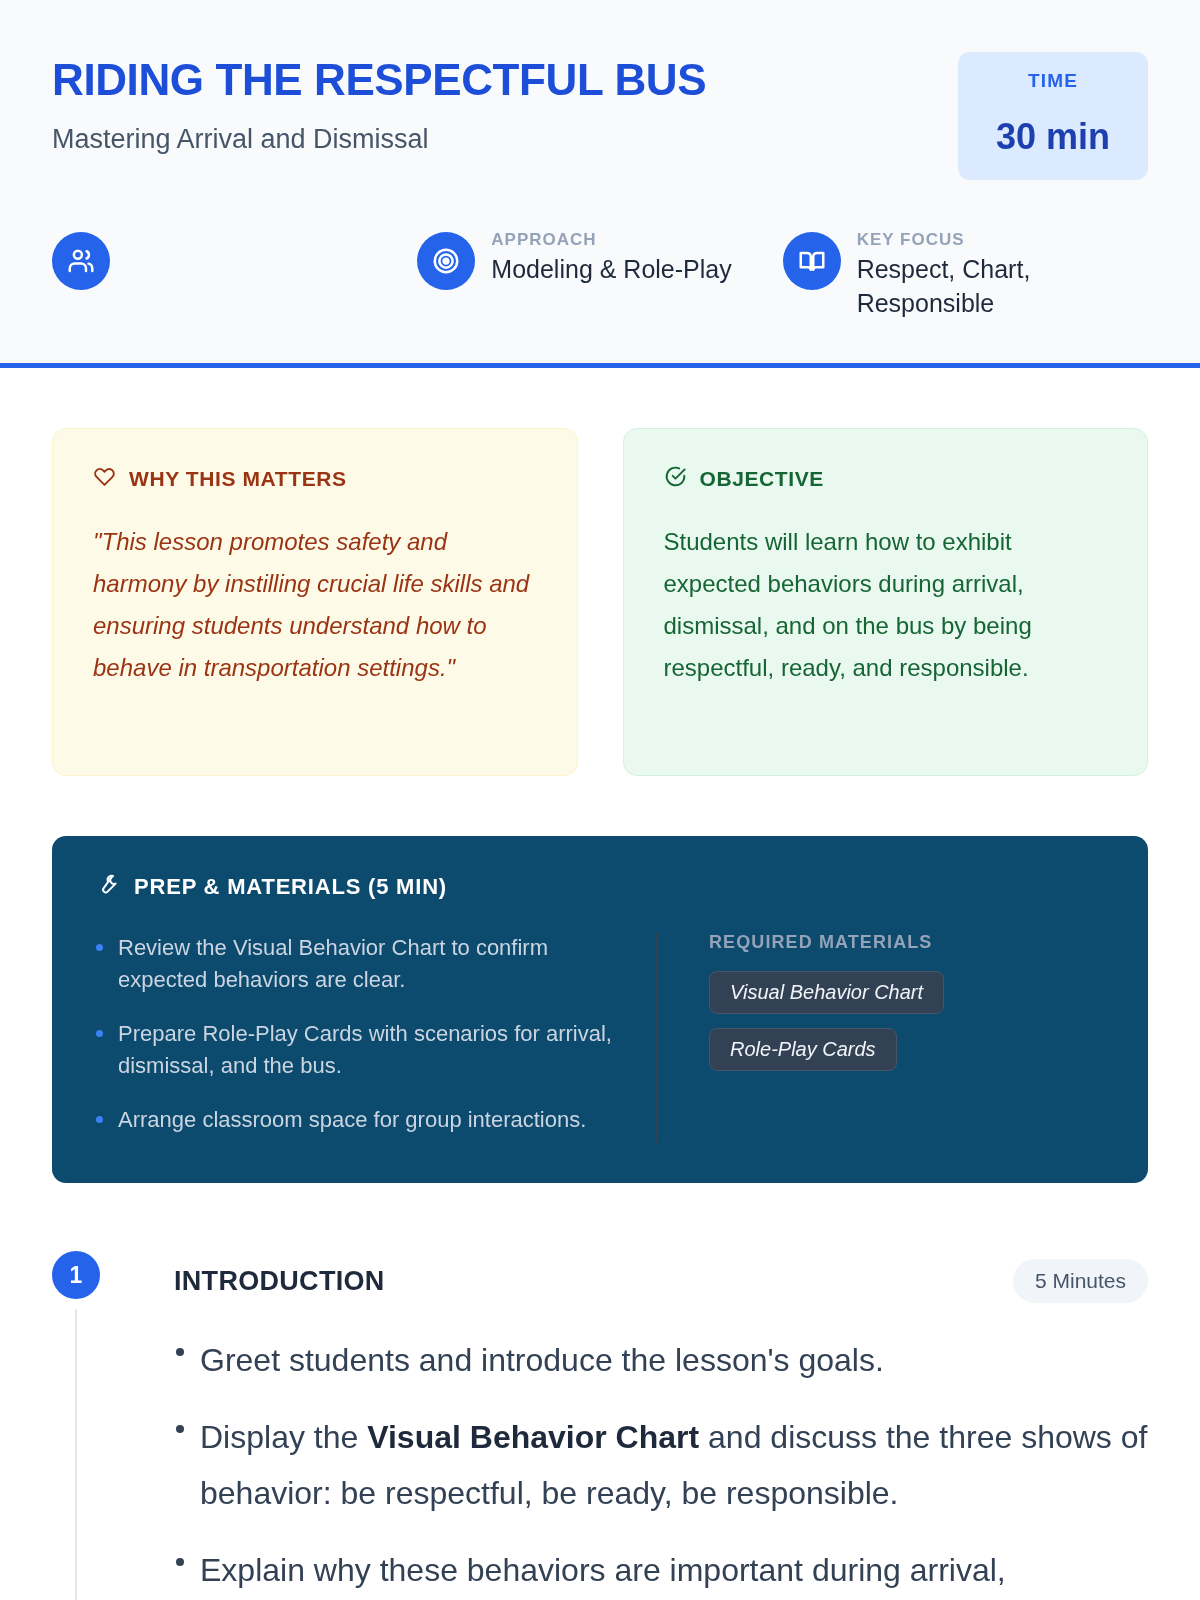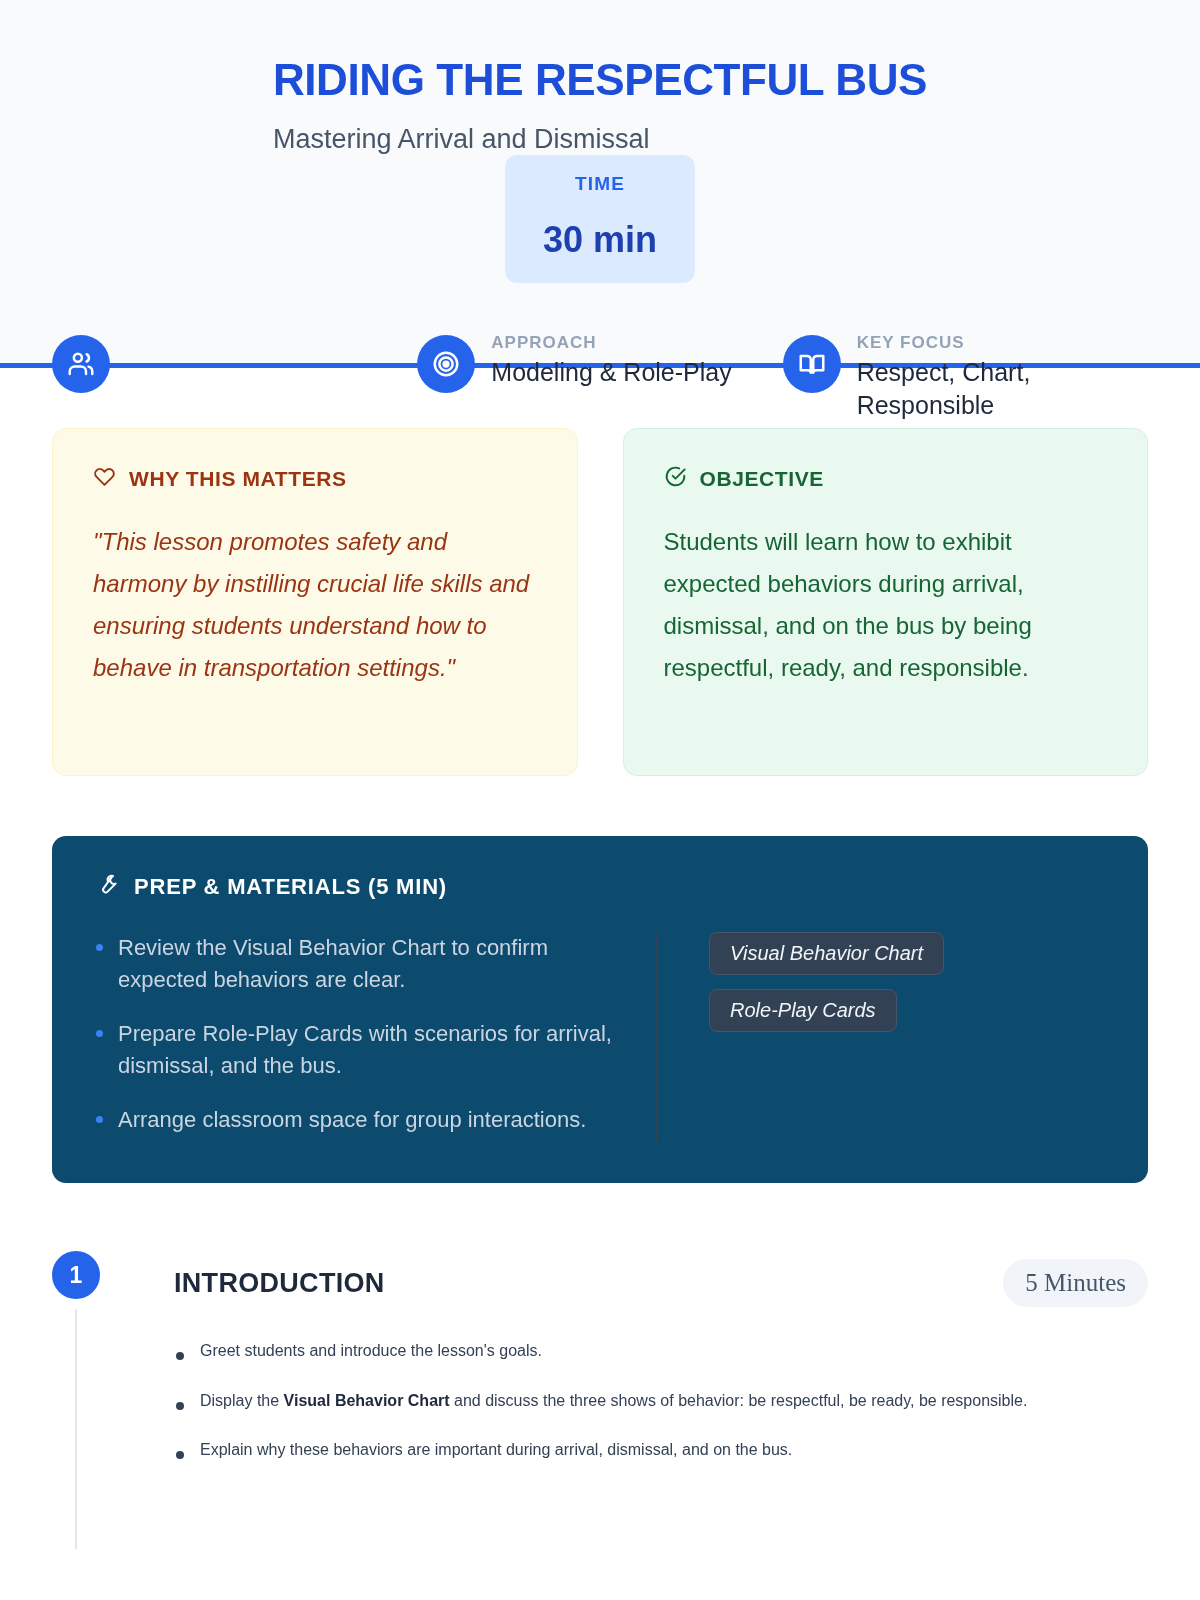--- a/index.html
+++ b/index.html
@@ -15,22 +15,21 @@
   
   .header {
     background: #f8fafc;
     border-bottom: 5px solid #2563eb;
     padding: 52px 52px 38px 52px;
     height: 368px;
   }
   .header-top {
     display: flex;
     justify-content: space-between;
-    align-items: center;
-    flex-direction: column;
+    align-items: flex-start;
   }
   .title-block { padding-top: 4px; }
   .lesson-title {
     font-size: 44px;
     font-weight: bold;
     color: #1d4ed8;
     letter-spacing: -0.4px;
     line-height: 1.08;
   }
   .lesson-subtitle {
@@ -243,33 +242,32 @@
     font-size: 27px;
     font-weight: bold;
     color: #1e293b;
     letter-spacing: 0.3px;
     margin-left: 28px;
   }
   .step-time {
     background: #f1f5f9;
     color: #475569;
     border-radius: 999px;
-    font-size: 25px;
+    font-size: 21px;
     padding: 10px 22px;
-    font-family: Liberation Serif, serif;
   }
   .step-list {
     list-style: none;
     margin-top: 30px;
     padding-left: 52px;
   }
   .step-list li {
     position: relative;
     padding-left: 26px;
-    font-size: 16px;
+    font-size: 32px;
     line-height: 1.72;
     color: #334155;
     margin-bottom: 22px;
   }
   .step-list li::before {
     content: "";
     position: absolute;
     left: 2px;
     top: 15px;
     width: 8px;
@@ -381,20 +379,21 @@
 
     <div class="prep-cols">
       <div class="prep-left">
         <ul class="prep-list">
           <li>Review the Visual Behavior Chart to confirm expected behaviors are clear.</li>
           <li>Prepare Role-Play Cards with scenarios for arrival, dismissal, and the bus.</li>
           <li>Arrange classroom space for group interactions.</li>
         </ul>
       </div>
       <div class="prep-right">
+        <div class="materials-label">REQUIRED MATERIALS</div>
         <div class="chip-row">
           <span class="chip">Visual Behavior Chart</span>
         </div>
         <div class="chip-row">
           <span class="chip">Role-Play Cards</span>
         </div>
       </div>
     </div>
   </div>
 

